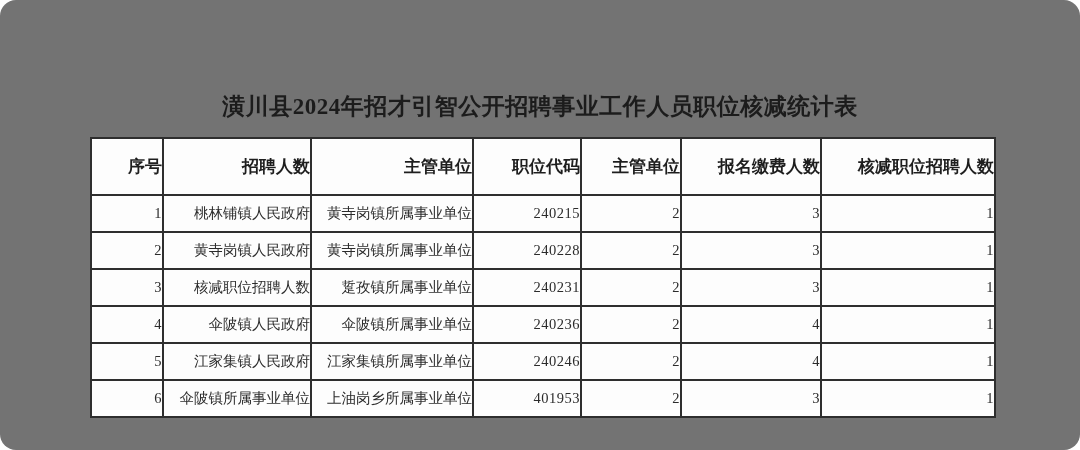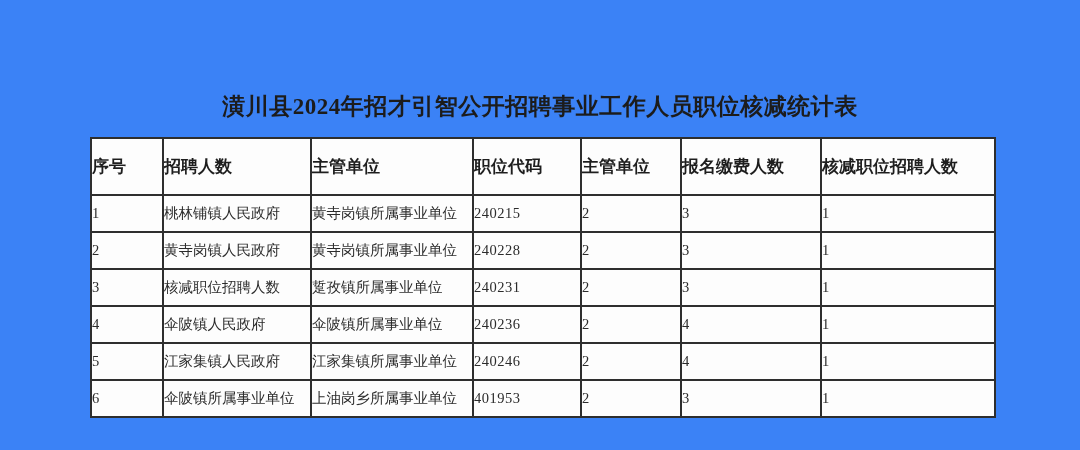--- a/index.html
+++ b/index.html
@@ -5,22 +5,23 @@
   * { margin: 0; padding: 0; box-sizing: border-box; }
   html, body { background: #ffffff; }
   body {
     font-family: "Liberation Serif", "DejaVu Serif", serif;
     color: #242424;
   }
   .page {
     position: relative;
     width: 1080px;
     height: 450px;
-    background: #3b82f6;
+    background: #737373;
     overflow: hidden;
+    border-radius: 16px;
   }
   .doc-title {
     position: absolute;
     top: 91px;
     left: 0;
     width: 100%;
     text-align: center;
     font-size: 23px;
     font-weight: 700;
     letter-spacing: 0.5px;
@@ -31,21 +32,21 @@
     left: 90px;
     top: 137px;
     width: 904px;
     border-collapse: collapse;
     table-layout: fixed;
     background: #fdfdfd;
   }
   table.stats th,
   table.stats td {
     border: 2px solid #2e2e2e;
-    text-align: left;
+    text-align: right;
     vertical-align: middle;
     overflow: hidden;
     white-space: nowrap;
   }
   table.stats th {
     height: 57px;
     font-size: 17px;
     font-weight: 700;
     color: #1e1e1e;
   }

